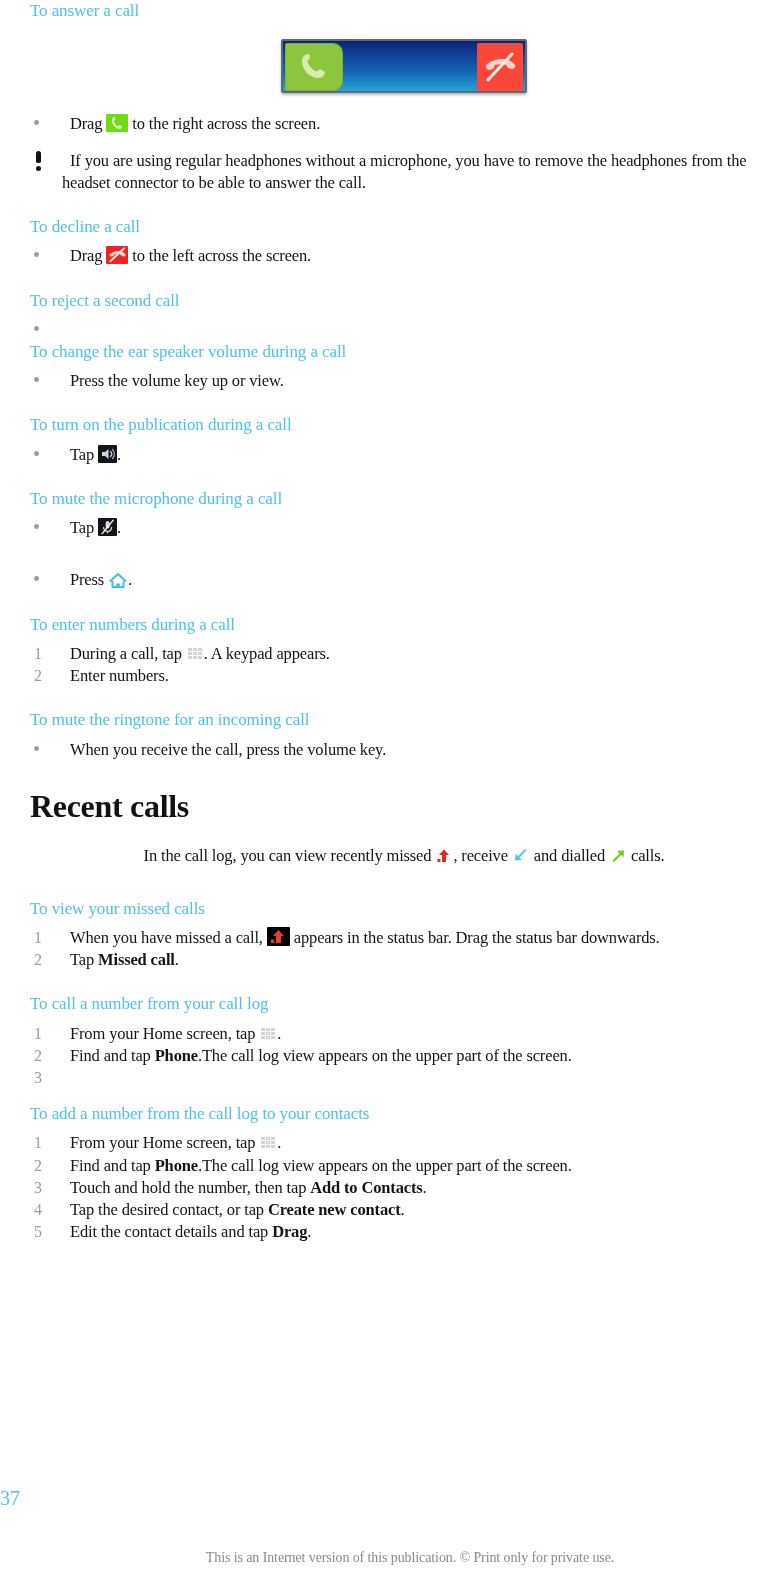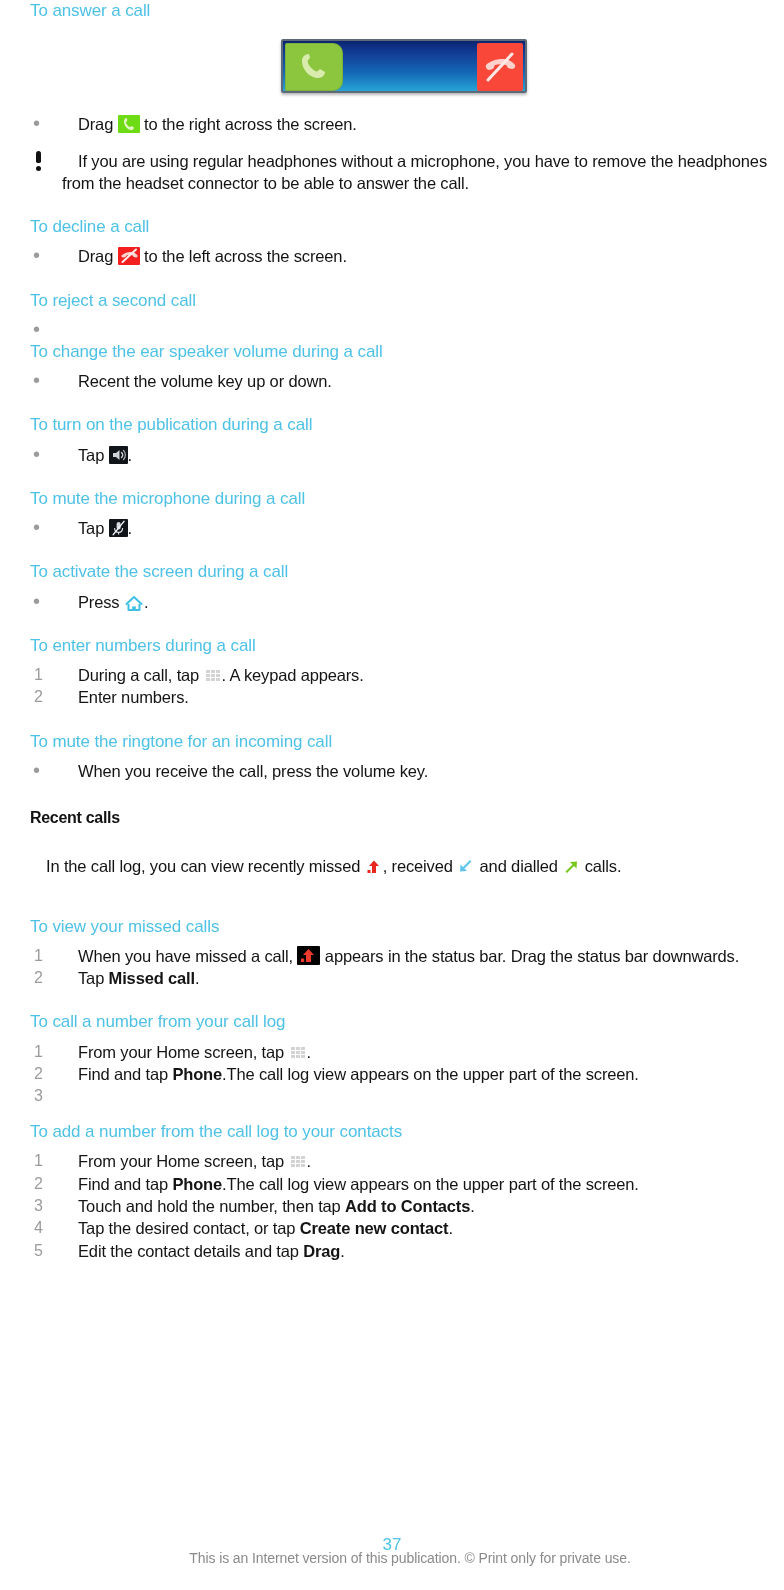--- a/index.html
+++ b/index.html
@@ -15,49 +15,51 @@
     -webkit-font-smoothing: antialiased;
     position: relative;
     overflow: hidden;
   }
 
   .page {
     position: relative;
     width: 784px;
     height: 1590px;
     box-sizing: border-box;
+    font-family: Liberation Serif, serif;
   }
 
   
   .h-sub {
     color: #4ec2e6;
     font-size: 17px;
     font-weight: normal;
     margin: 0;
     padding: 0;
     line-height: 1.25;
     letter-spacing: -0.1px;
   }
   .h-main {
     color: #121212;
-    font-size: 16px;
+    font-size: 32px;
     font-weight: bold;
     margin: 0;
     padding: 0;
     line-height: 1.2;
     letter-spacing: -0.3px;
   }
 
   
   .para {
     font-size: 16.5px;
     line-height: 1.35;
     color: #141414;
-    margin: 16px;
+    margin: 8px;
     letter-spacing: -0.15px;
+    text-align: center;
   }
   b, .bold { font-weight: bold; }
 
   .li {
     position: relative;
     padding-left: 32px;
     font-size: 16.5px;
     line-height: 1.35;
     color: #141414;
     letter-spacing: -0.15px;
@@ -205,24 +207,23 @@
     background: #f9483a;
     border-radius: 2px;
   }
   .slider .btn-answer svg,
   .slider .btn-decline svg { display: block; }
 
   
   .page-number {
     position: absolute;
     left: 0; right: 0;
-    top: 1535px;
-    text-align: center;
+    top: 1487px;
     color: #4ec2e6;
-    font-size: 17px;
+    font-size: 20px;
   }
   .footer-note {
     position: absolute;
     left: 8px; right: 0;
     top: 1550px;
     text-align: center;
     color: #8a8a8a;
     font-size: 14px;
     letter-spacing: -0.1px;
     margin-left: 28px;
@@ -299,21 +300,21 @@
     <div class="li bullet">
       <span class="marker">•</span>
     </div>
 
     <div class="gap-lg"></div>
 
     <h2 class="h-sub">To change the ear speaker volume during a call</h2>
     <div class="gap-sm"></div>
     <div class="li bullet">
       <span class="marker">•</span>
-      <span class="para">Recent the volume key up or down.</span>
+      <span class="para">Press the volume key up or view.</span>
     </div>
 
     <div class="gap-lg"></div>
 
     <h2 class="h-sub">To turn on the publication during a call</h2>
     <div class="gap-sm"></div>
     <div class="li bullet">
       <span class="marker">•</span>
       <span class="para"><span>Tap </span><span class="ic ic-dark"><svg width="19" height="18" viewBox="0 0 19 18">
               <path d="M4 7 L7 7 L10.5 4 L10.5 14 L7 11 L4 11 Z" fill="#cfd4d8"></path>
@@ -331,21 +332,20 @@
       <span class="para"><span>Tap </span><span class="ic ic-dark"><svg width="19" height="18" viewBox="0 0 19 18">
               <rect x="7.6" y="3" width="4" height="7.4" rx="2" fill="#d5dade"></rect>
               <path d="M5.6 9 C5.6 12 7.2 13.4 9.6 13.4 C12 13.4 13.6 12 13.6 9" stroke="#d5dade" stroke-width="1.2" fill="none"></path>
               <line x1="9.6" y1="13.4" x2="9.6" y2="15.4" stroke="#d5dade" stroke-width="1.2"></line>
               <line x1="4.2" y1="15.6" x2="15" y2="2.4" stroke="#f2f4f6" stroke-width="1.5" stroke-linecap="round"></line>
             </svg></span><span>.</span></span>
     </div>
 
     <div class="gap-lg"></div>
 
-    <h2 class="h-sub">To activate the screen during a call</h2>
     <div class="gap-sm"></div>
     <div class="li bullet">
       <span class="marker">•</span>
       <span class="para"><span>Press </span><span class="ic ic-home"><svg width="20" height="18" viewBox="0 0 20 18">
               <path d="M2.5 10 L10 3 L17.5 10" stroke="#3fc0e4" stroke-width="2" fill="none" stroke-linejoin="round" stroke-linecap="round"></path>
               <path d="M4.5 10 L4.5 16 L15.5 16 L15.5 10" stroke="#3fc0e4" stroke-width="2" fill="none" stroke-linejoin="round"></path>
               <rect x="8.2" y="12.4" width="3.6" height="3.6" fill="#3fc0e4"></rect>
             </svg></span><span>.</span></span>
     </div>
 
@@ -385,21 +385,21 @@
 
     <div style="height:26px"></div>
 
     <h1 class="h-main">Recent calls</h1>
 
     <div style="height:12px"></div>
 
     <p class="para"><span>In the call log, you can view recently missed </span><span class="ic ic-arrow"><svg width="18" height="18" viewBox="0 0 18 18">
             <path d="M7 15 L7 8 L4 8 L9 2.5 L14 8 L11 8 L11 15 Z" fill="#e8281e"></path>
             <rect x="2.5" y="12" width="3" height="3" fill="#e8281e"></rect>
-          </svg></span><span>, received </span><span class="ic ic-arrow"><svg width="18" height="18" viewBox="0 0 18 18">
+          </svg></span><span>, receive </span><span class="ic ic-arrow"><svg width="18" height="18" viewBox="0 0 18 18">
             <path d="M14.5 3.5 L7.5 10.5 L10 13 L3 13.5 L3.5 6.5 L6 9 L13 2 Z" fill="#61c4ea"></path>
           </svg></span><span> and dialled </span><span class="ic ic-arrow"><svg width="18" height="18" viewBox="0 0 18 18">
             <path d="M3.5 13.5 L10.5 6.5 L8 4 L15 3.5 L14.5 10.5 L12 8 L5 15 Z" fill="#79c81e"></path>
           </svg></span><span> calls.</span></p>
 
     <div class="gap-lg"></div>
 
     <h2 class="h-sub">To view your missed calls</h2>
     <div class="gap-sm"></div>
     <div class="li num">

